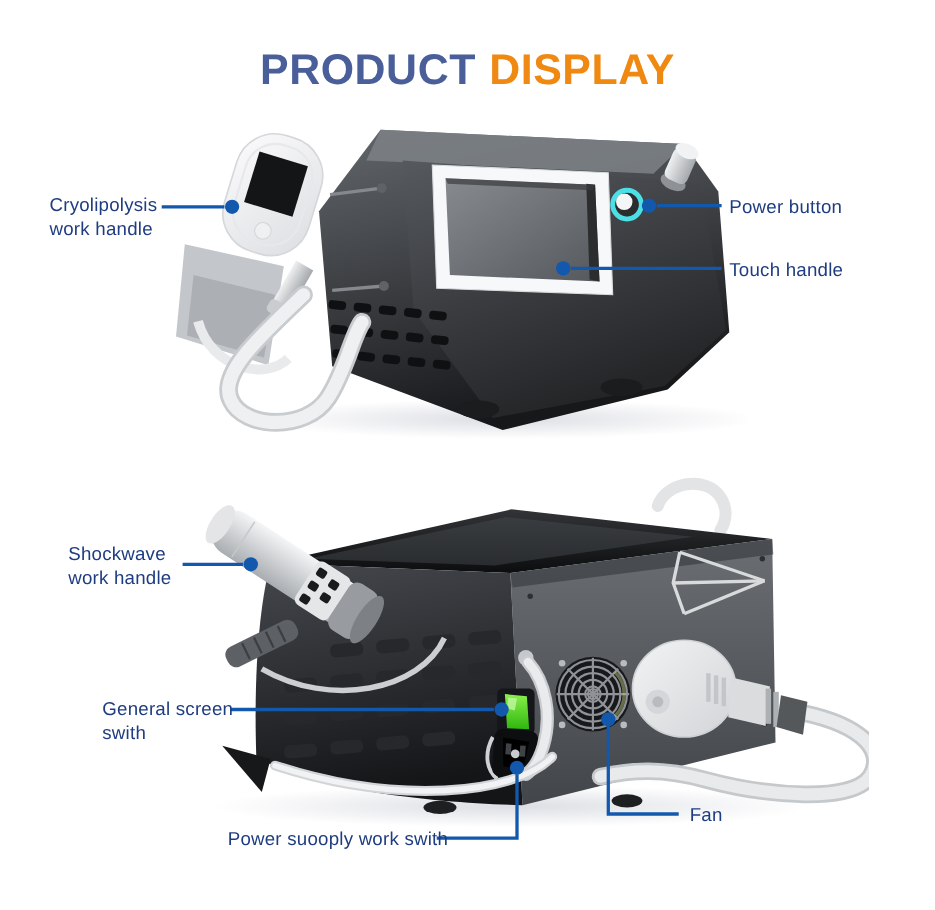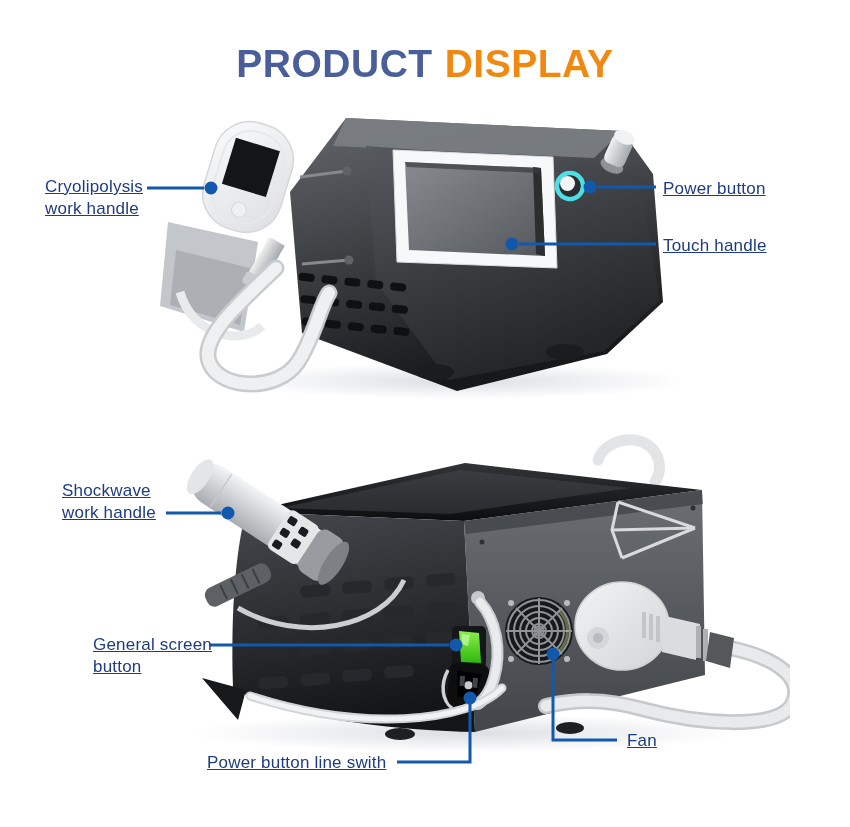--- a/index.html
+++ b/index.html
@@ -4,21 +4,21 @@
 <style>
   html,body{margin:0;padding:0;background:#ffffff;}
   .stage{position:relative;width:850px;height:827px;background:#ffffff;overflow:hidden;
          font-family:"Liberation Sans", sans-serif;}
   .title{position:absolute;top:20px;left:0;width:850px;text-align:center;
          font-size:39px;font-weight:700;letter-spacing:.5px;white-space:nowrap;margin-top:22px;}
   .title .w1{color:#4a5f9a;margin-right:12px;}
   .title .w2{color:#ef8912;}
   .callout{position:absolute;color:#1e3c80;font-size:17px;line-height:22px;
            letter-spacing:.2px;white-space:nowrap;}
-  .callout span{display:block;text-decoration:underline;}
+  .callout span{display:block;}
   .illus{position:absolute;}
   .overlay{position:absolute;left:0;top:0;pointer-events:none;}
 </style>
 </head>
 <body>
 
 <div class="stage">
 
   <div class="title">
     <span class="w1" style="display:inline">PRODUCT</span><span class="w2" style="display:inline">DISPLAY</span>
@@ -341,31 +341,31 @@
   </div>
 
   <div class="callout" style="left:663px;top:178px">
     <span>Power button</span>
   </div>
 
   <div class="callout" style="left:663px;top:235px">
     <span>Touch handle</span>
   </div>
 
-  <div class="callout" style="left:62px;top:480px">
+  <div class="callout" style="left:62px;top:493px">
     <span>Shockwave</span>
     <span>work handle</span>
   </div>
 
   <div class="callout" style="left:93px;top:634px">
     <span>General screen</span>
-    <span>button</span>
+    <span>swith</span>
   </div>
 
   <div class="callout" style="left:207px;top:752px">
-    <span>Power button line swith</span>
+    <span>Power suooply work swith</span>
   </div>
 
   <div class="callout" style="left:627px;top:730px">
     <span>Fan</span>
   </div>
 
 </div>
 
 </body></html>

